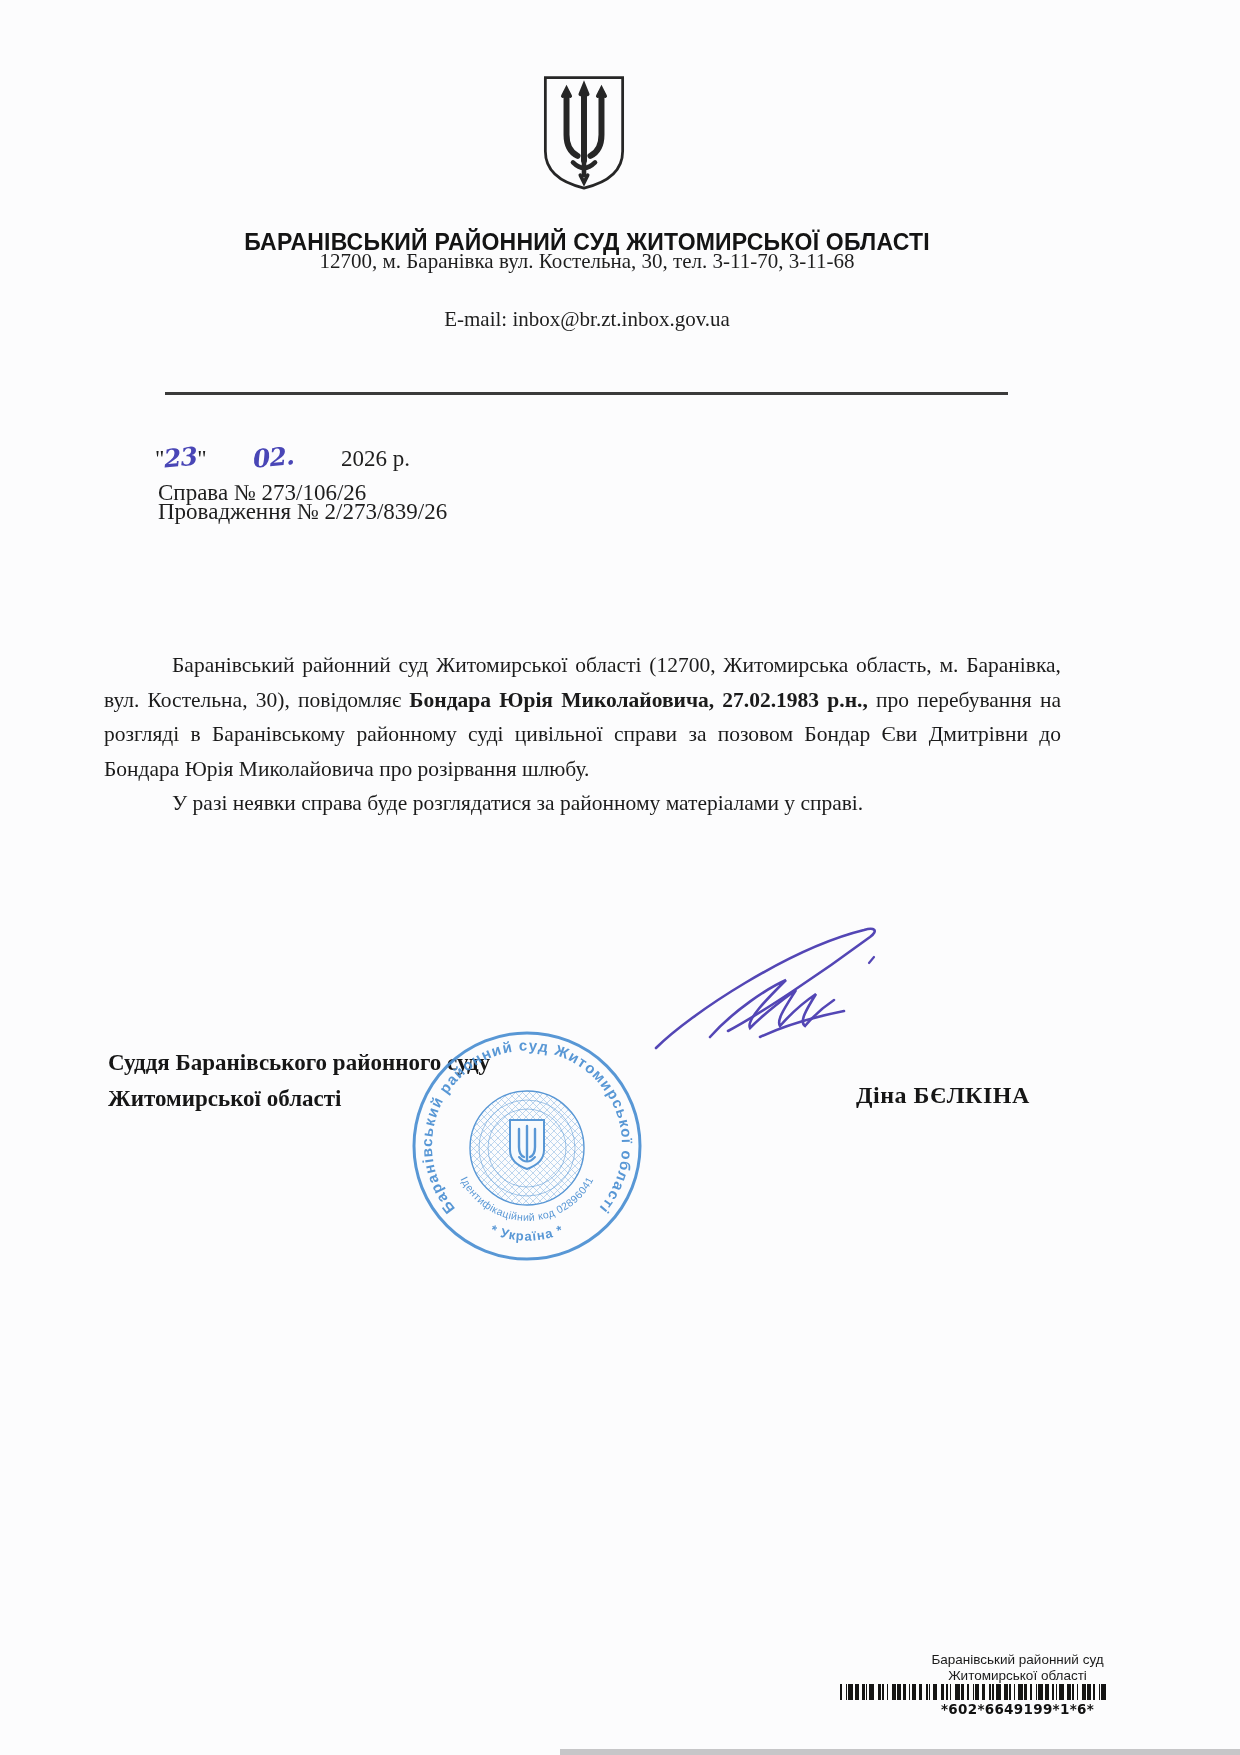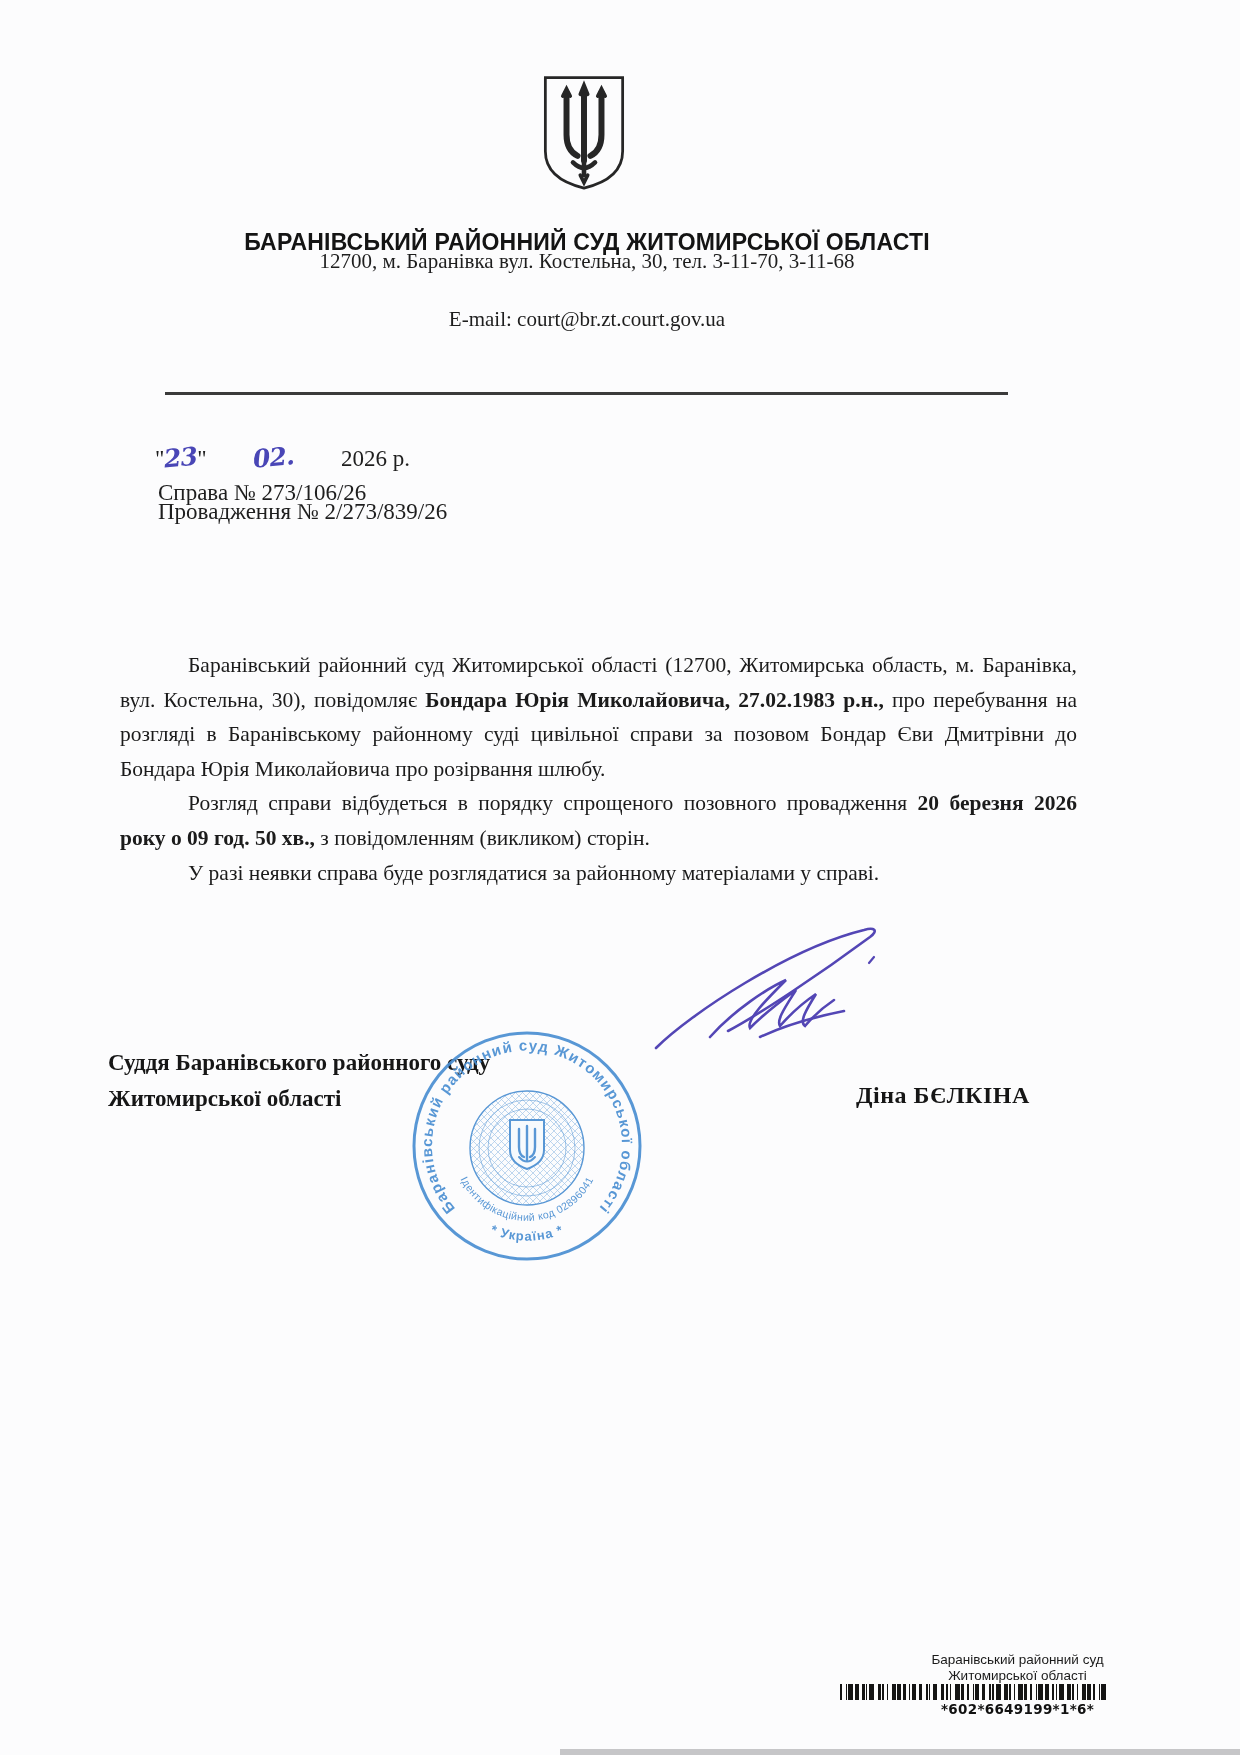--- a/index.html
+++ b/index.html
@@ -17,21 +17,21 @@
   .email{top:307px;font-size:21px;}
   .rule{top:392px;left:165px;width:843px;height:3px;background:#3b3b3b;position:absolute;}
   
   .date-line{left:155px;top:443px;font-size:23px;position:absolute;white-space:nowrap;}
   .hand{font-family:"DejaVu Serif",serif;font-style:italic;font-weight:bold;color:#4946b6;font-size:25px;display:inline-block;transform:rotate(-5deg);letter-spacing:-1px;}
   .hand.month{margin-left:46px;}
   .typed-year{margin-left:48px;}
   .case-line{left:158px;top:480px;font-size:23px;position:absolute;}
   .proceeding-line{left:158px;top:499px;font-size:23px;position:absolute;}
   
-  .body-text{left:120px;top:648px;width:957px;position:absolute;
+  .body-text{left:104px;top:648px;width:957px;position:absolute;
     font-size:21.5px;line-height:34.6px;text-align:justify;color:#1b1b1b;}
   .body-text p{margin:0;text-indent:68px;}
   
   .sig-line1{left:108px;top:1050px;font-size:23px;font-weight:bold;position:absolute;color:#161616;}
   .sig-line2{left:108px;top:1086px;font-size:23px;font-weight:bold;position:absolute;color:#161616;}
   .judge-name{left:856px;top:1082px;font-size:24px;font-weight:bold;letter-spacing:0.5px;position:absolute;color:#161616;}
   .stamp{position:absolute;left:407px;top:1026px;width:240px;height:240px;opacity:0.92;}
   .signature-svg{position:absolute;left:638px;top:918px;width:262px;height:152px;}
   
   .f-label1{left:915px;top:1652px;width:205px;text-align:center;font-family:"Liberation Sans",sans-serif;font-size:13.5px;color:#1a1a1a;position:absolute;}
@@ -57,30 +57,29 @@
         <path d="M65,26 L69,18 L73,26" stroke-width="4"></path>
         <path d="M38,98 Q50,110 62,98" stroke-width="5"></path>
         <path d="M50,96 L50,112" stroke-width="5"></path>
         <path d="M46,112 L50,120 L54,112" stroke-width="4"></path>
       </g>
     </svg>
   </div>
 
   <div class="head-center court-name">БАРАНІВСЬКИЙ РАЙОННИЙ СУД ЖИТОМИРСЬКОЇ ОБЛАСТІ</div>
   <div class="head-center address">12700,  м. Баранівка вул. Костельна, 30, тел. 3-11-70, 3-11-68</div>
-  <div class="head-center email">E-mail: court@br.zt.court.gov.ua</div>
+  <div class="head-center email">E-mail: inbox@br.zt.inbox.gov.ua</div>
   <div class="rule"></div>
 
   <div class="date-line"><span>"</span><span class="hand day">23</span><span>"</span><span class="hand month">02.</span><span class="typed-year">2026 р.</span></div>
   <div class="case-line">Справа № 273/106/26</div>
   <div class="proceeding-line">Провадження № 2/273/839/26</div>
 
   <div class="body-text">
     <p><span>Баранівський районний суд Житомирської області (12700, Житомирська область, м. Баранівка, вул. Костельна, 30), повідомляє </span><b>Бондара Юрія Миколайовича, 27.02.1983 р.н.,</b><span> про перебування на розгляді в Баранівському районному суді цивільної справи за позовом Бондар Єви Дмитрівни до Бондара Юрія Миколайовича про розірвання шлюбу.</span></p>
-    <p><span>Розгляд справи відбудеться в порядку спрощеного позовного провадження </span><b>20 березня  2026 року о 09 год. 50 хв.,</b><span> з повідомленням (викликом) сторін.</span></p>
     <p>У разі неявки справа буде розглядатися за районному матеріалами у справі.</p>
   </div>
 
   <div class="sig-line1">Суддя Баранівського районного суду</div>
   <div class="sig-line2">Житомирської області</div>
   <div class="judge-name">Діна БЄЛКІНА</div>
 
   <div class="stamp">
     <svg viewBox="0 0 240 240" width="240" height="240">
       <defs>

